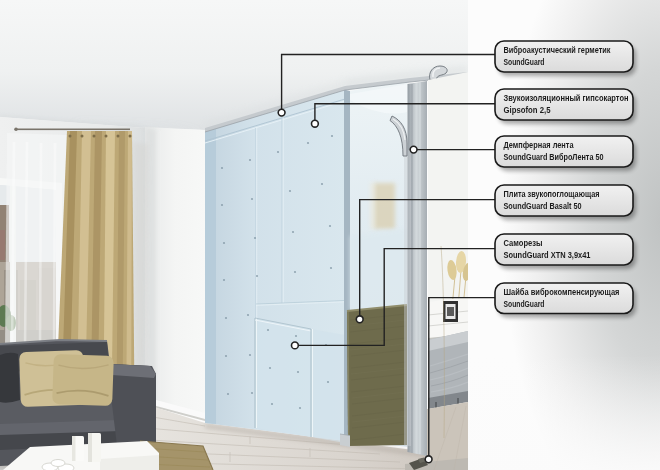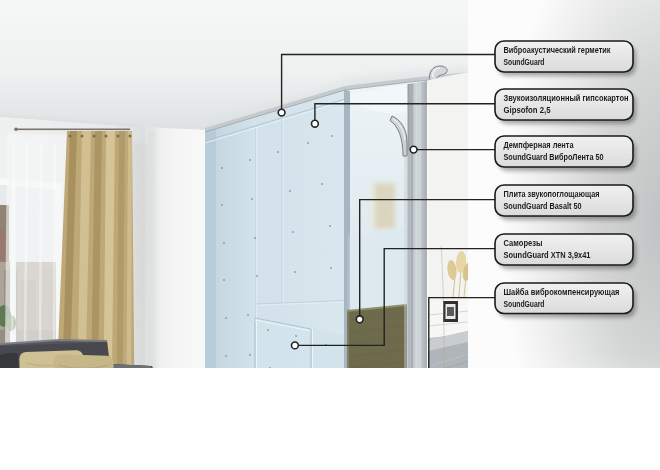--- a/index.html
+++ b/index.html
@@ -1,16 +1,16 @@
 <!DOCTYPE html>
 <html><head>
 <meta charset="utf-8">
 <style>
   html,body{margin:0;padding:0;background:#ffffff;}
-  #stage{position:relative;width:660px;height:368px;overflow:hidden;font-family:"Liberation Sans",sans-serif;text-align:right;}
+  #stage{position:relative;width:660px;height:470px;overflow:hidden;font-family:"Liberation Sans",sans-serif;text-align:right;}
 </style>
 </head>
 <body>
 <div id="stage">
 <svg width="660" height="470" viewBox="0 0 660 470" xmlns="http://www.w3.org/2000/svg">
 <defs>
   <radialGradient id="bgGray" cx="1.03" cy="0.47" r="0.72">
     <stop offset="0" stop-color="#bfc2c2"></stop>
     <stop offset="0.45" stop-color="#d4d6d6"></stop>
     <stop offset="0.8" stop-color="#efefef"></stop>

